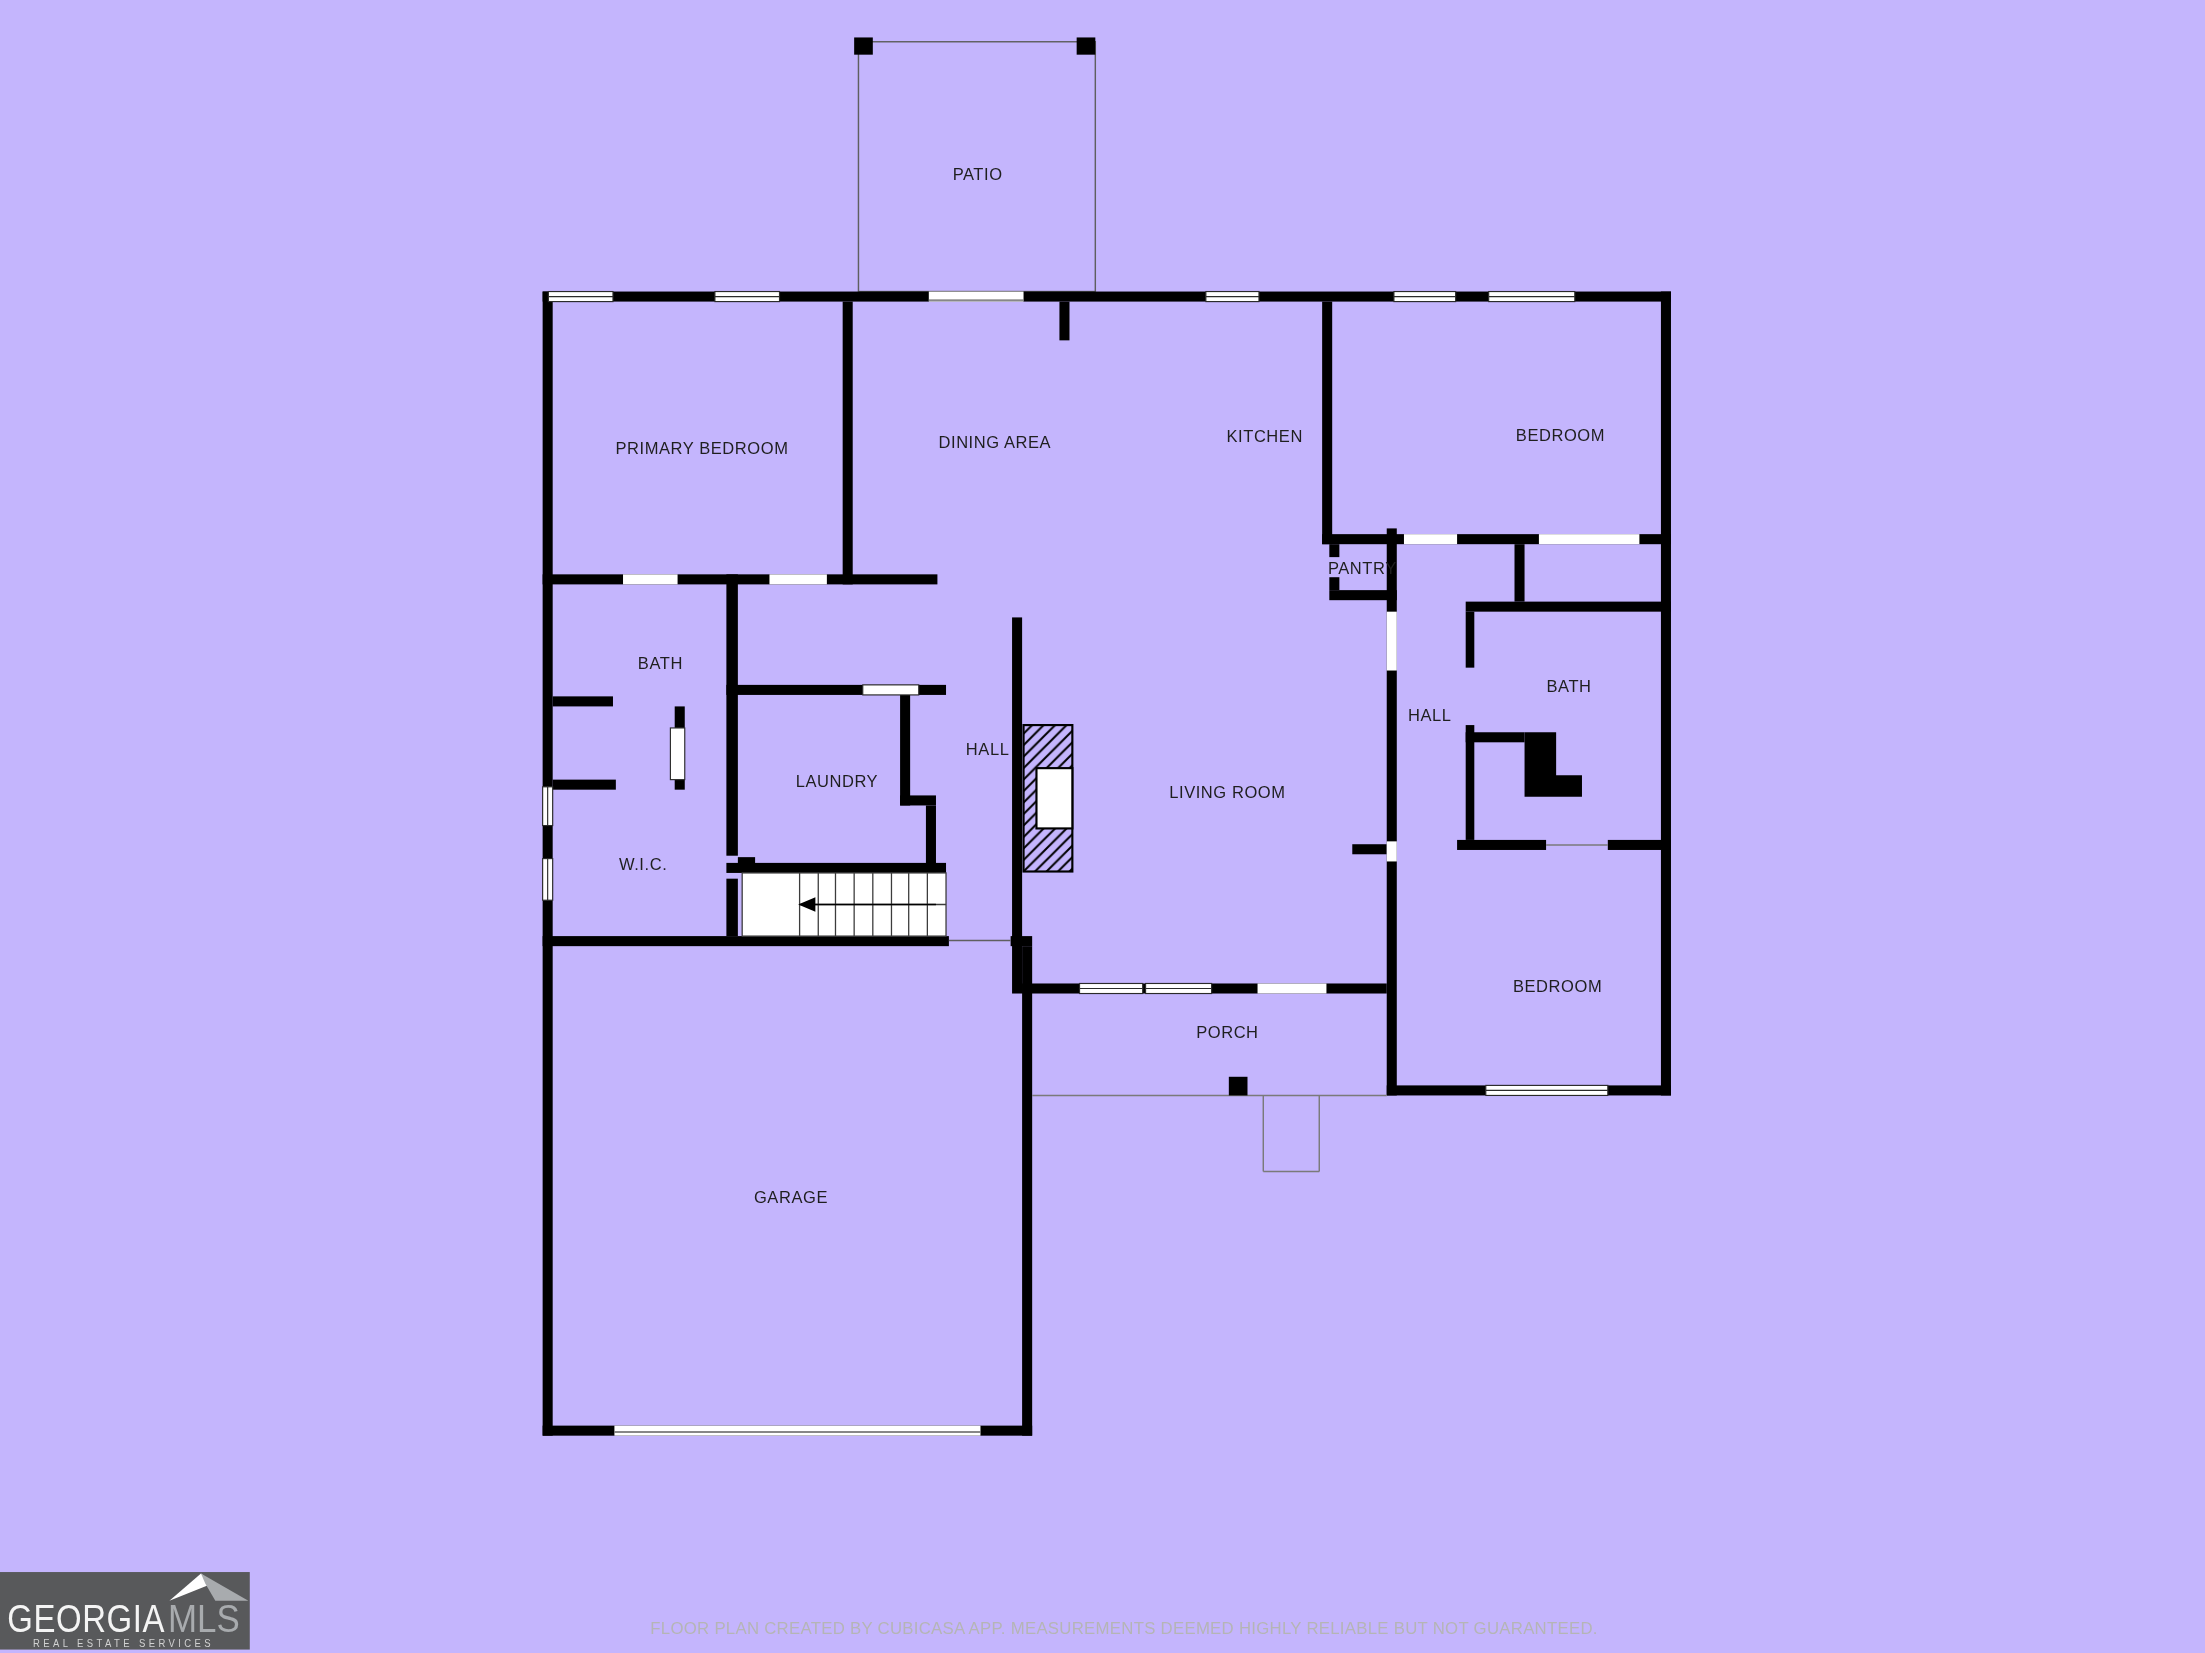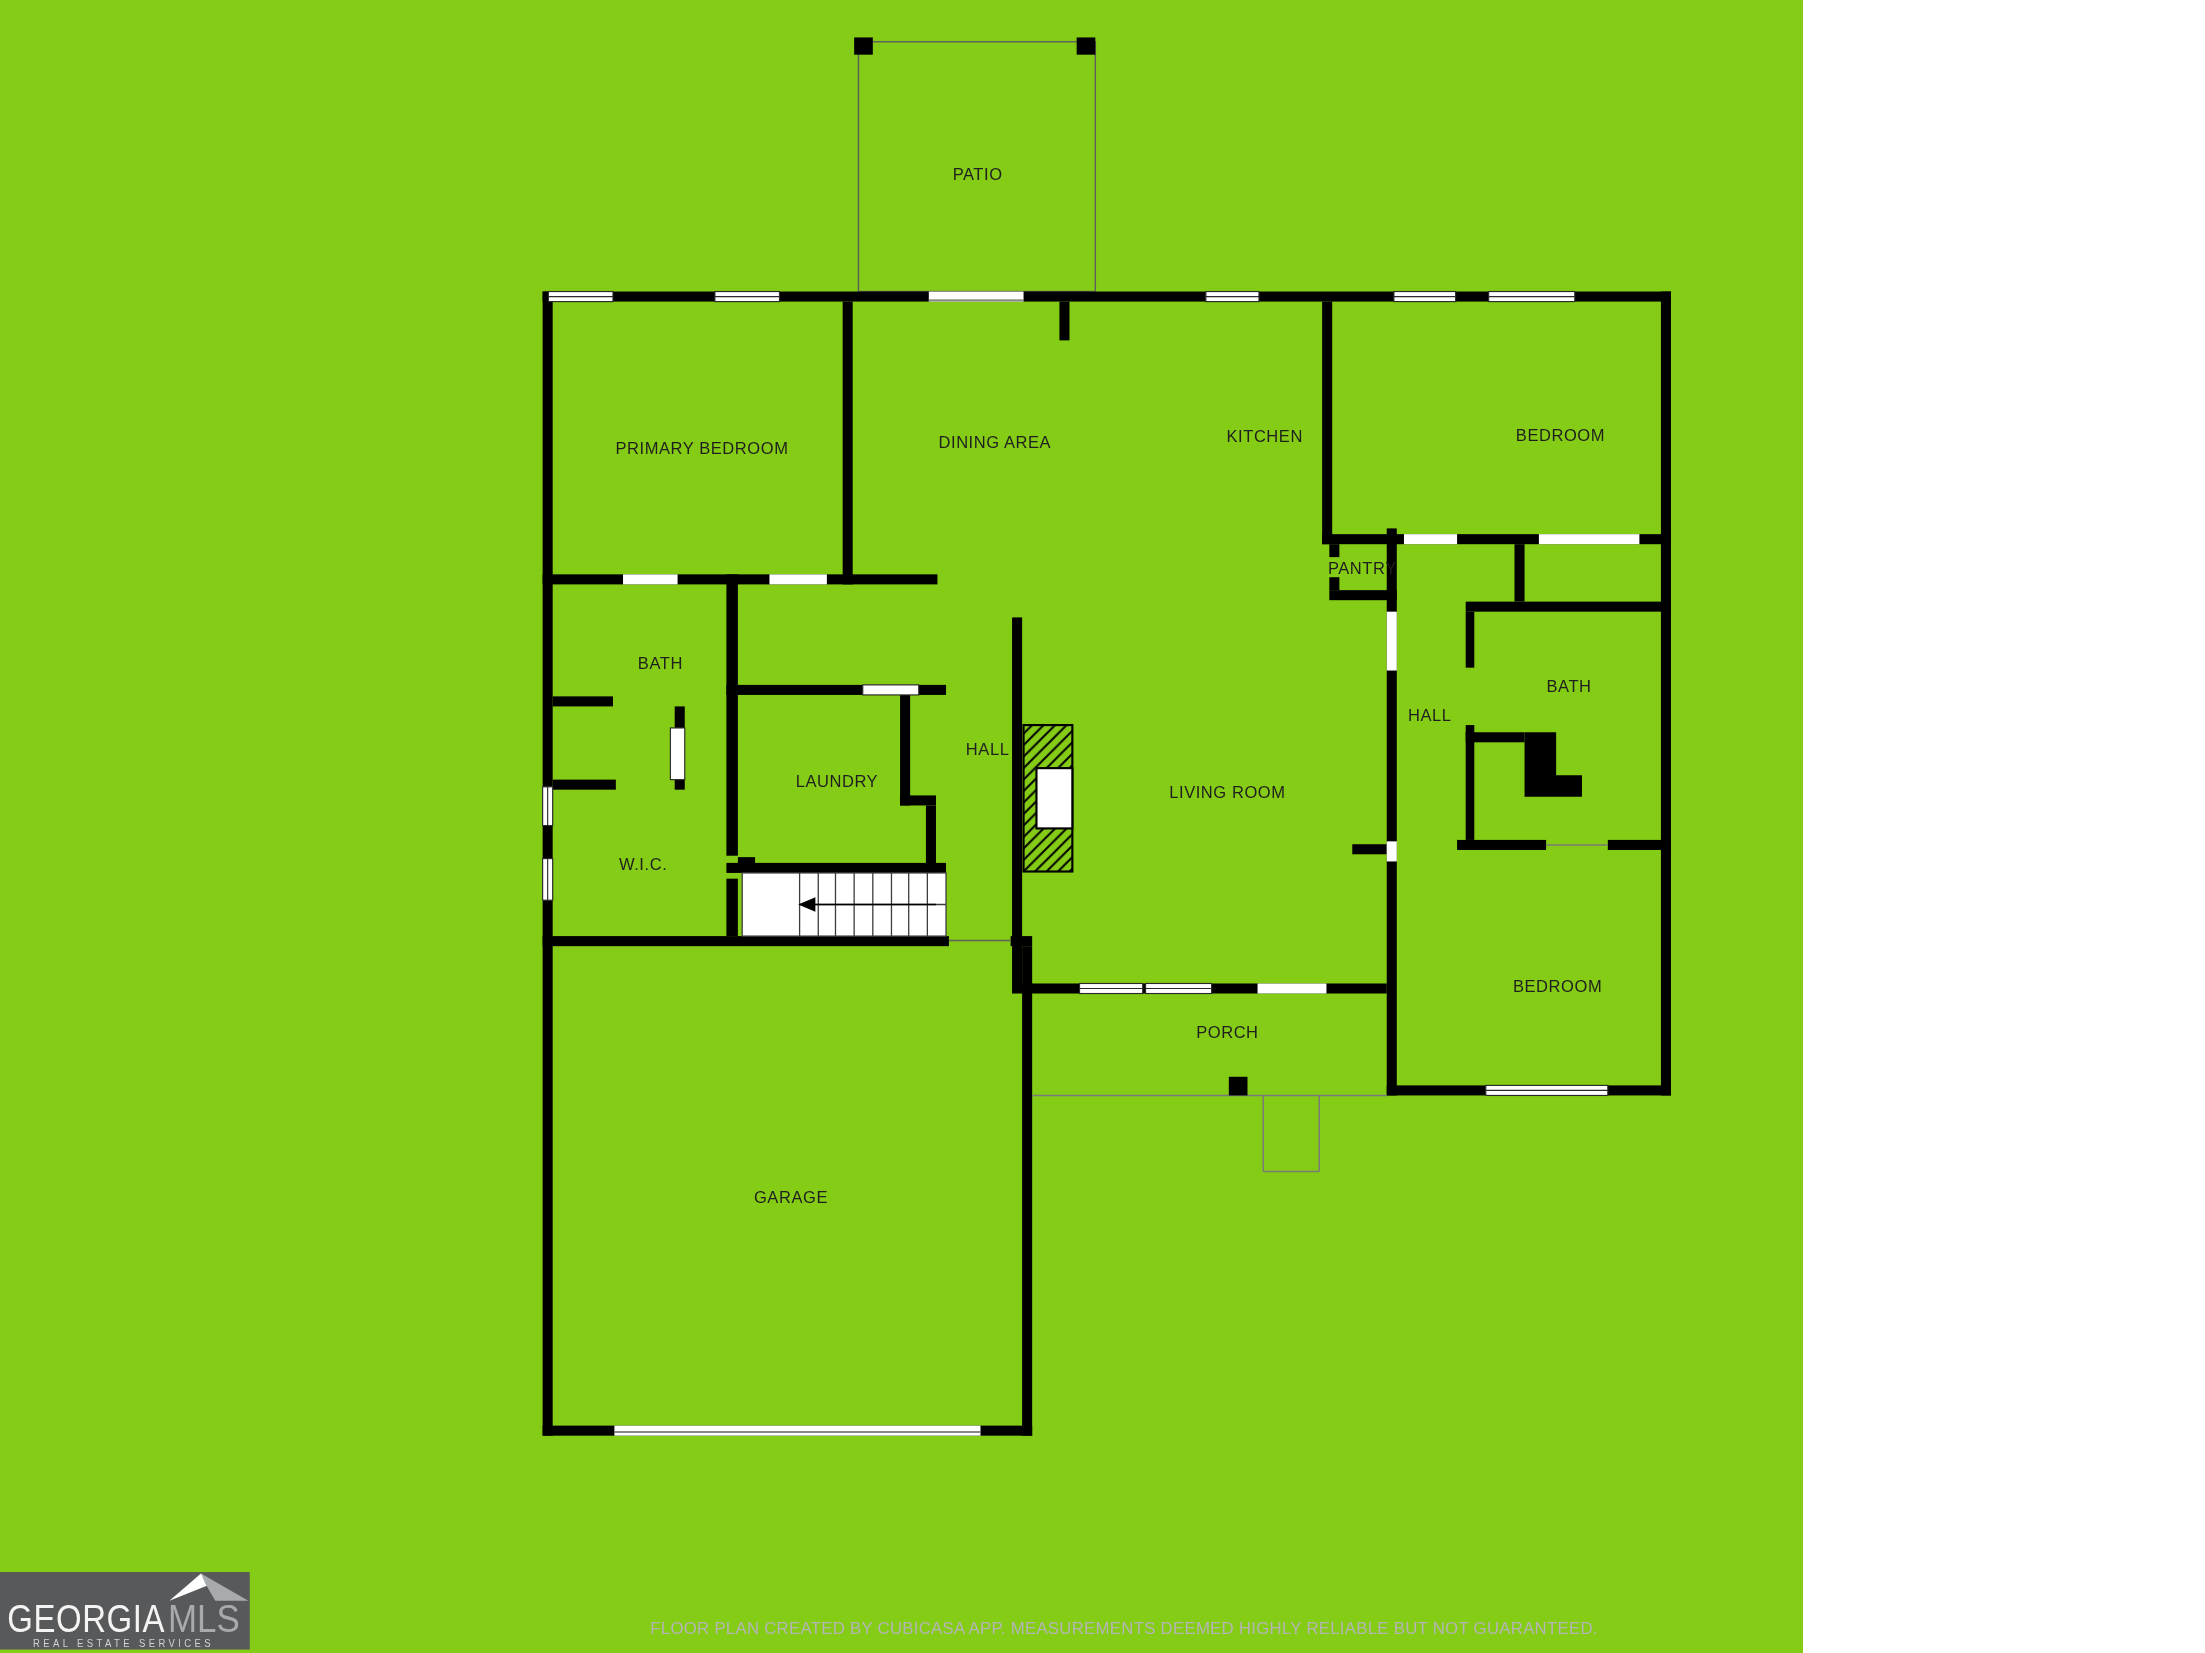--- a/index.html
+++ b/index.html
@@ -1,16 +1,16 @@
 <!DOCTYPE html>
 <html style="font-size:11.5px"><head>
 <meta charset="utf-8">
 <style>
   html,body{margin:0;padding:0;background:#ffffff;}
-  .page{position:relative;width:1803px;height:1654px;background:#84cc16;overflow:hidden;}
+  .page{position:relative;width:2205px;height:1654px;background:#c4b5fd;overflow:hidden;}
   svg{display:block;}
   .wall{fill:#000000;}
   .opening{fill:#ffffff;}
   .win{fill:#ffffff;stroke:#2a2a2a;stroke-width:0.8;}
   .winline{stroke:#2a2a2a;stroke-width:0.8;}
   .thin{fill:none;stroke:#5f5f5f;stroke-width:1;}
   .thin2{fill:none;stroke:#7a7a7a;stroke-width:1;}
   .stair{stroke:#3c3c3c;stroke-width:0.9;}
   .label{font-family:"Liberation Sans","DejaVu Sans",sans-serif;font-size:11.5px;fill:#1f1f1f;letter-spacing:0.4px;text-anchor:middle;}
   .disclaimer{font-family:"Liberation Sans","DejaVu Sans",sans-serif;font-size:12px;letter-spacing:0.2px;text-anchor:middle;}

